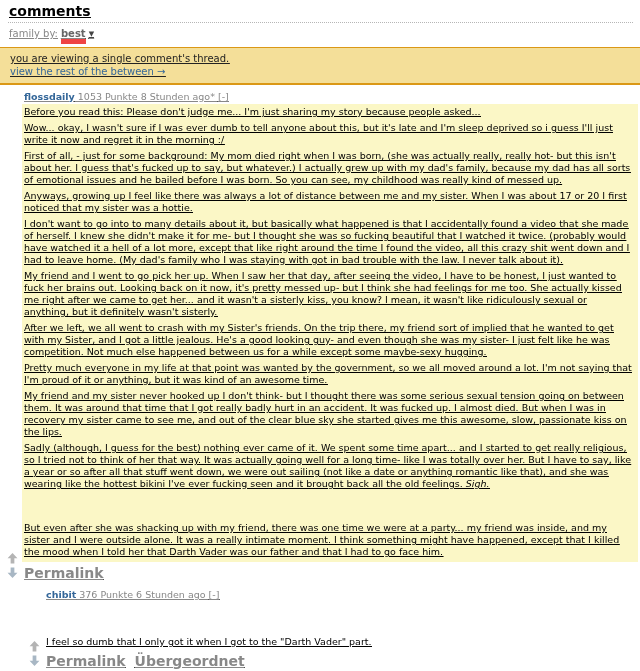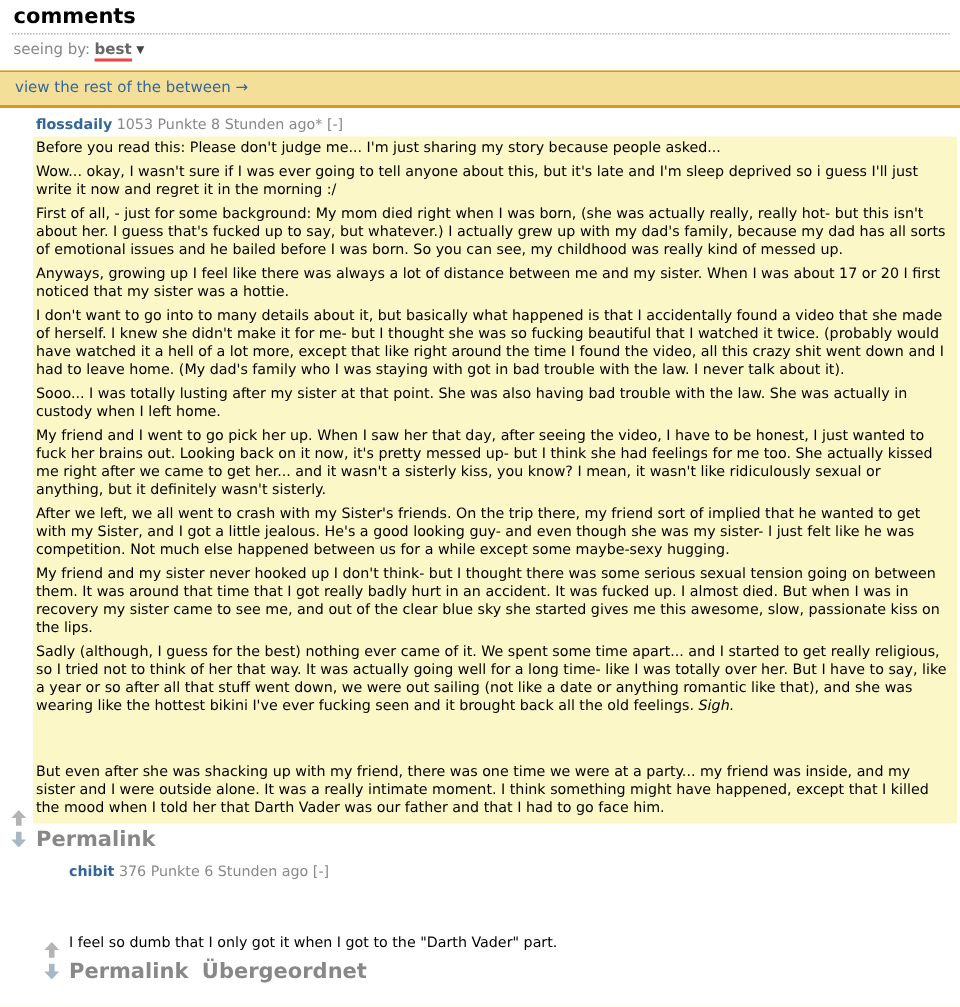--- a/index.html
+++ b/index.html
@@ -1,15 +1,15 @@
 <!DOCTYPE html>
 <html style="--highlight_bg: #fbf7c6; --banner_bg: #f4df99; --banner_border: #db9816; --link_blue: #336699; --tagline_gray: #888888; --button_gray: #888888; --arrow_gray: #b4b4b4; --arrow_down_gray: #a8b7c4;"><head>
 <meta charset="utf-8">
 <style>
-  * { box-sizing: border-box; }
+  * { box-sizing: border-box; text-decoration: underline; }
   html, body {
     margin: 0; padding: 0;
     width: 640px; height: 671px;
     overflow: hidden;
     background: #ffffff;
     font-family: "DejaVu Sans", "Liberation Sans", sans-serif;
     color: #000;
   }
   
   .page-title {
@@ -17,21 +17,21 @@
     margin: 3px 0 3px 9px;
   }
   .menuarea {
     margin: 0 7px 0 8px;
     border-top: 1px dotted #b6b6b6;
     padding: 5px 2px 5px 1px;
     font-size: 10px; color: #878787;
   }
   .sort-link {
     color: #666; font-weight: bold; text-decoration: none;
-    border-bottom: 2px solid #ef4444; cursor: pointer; margin-left: 3px;
+    border-bottom: 5px solid #ef4444; cursor: pointer; margin-left: 3px;
   }
   .caret { font-size: 7px; color: #444; margin-left: 3px; vertical-align: 1px; cursor: pointer; }
   
   .banner {
     margin-top: 3px;
     background: var(--banner_bg);
     border-top: 1px solid var(--banner_border);
     border-bottom: 2px solid var(--banner_border);
     padding: 4px 10px 5px 10px;
     font-size: 10px; line-height: 13px; color: #222;
@@ -63,44 +63,45 @@
   .buttons { font-size: 14px; font-weight: bold; color: var(--button_gray); padding: 3px 0 0 2px; }
   .buttons a { color: var(--button_gray); text-decoration: none; margin-right: 9px; cursor: pointer; }
 </style>
 </head>
 <body>
 
 <div>
   <div class="page-title">comments</div>
 
   <div class="menuarea">
-    <span>seeing by:</span><a class="sort-link">best</a><span class="caret">▼</span>
+    <span>family by:</span><a class="sort-link">best</a><span class="caret">▼</span>
   </div>
 
   <div class="banner">
+    <div>you are viewing a single comment's thread.</div>
     <a>view the rest of the between →</a>
   </div>
 
   <div id="comments-root">
       <div class="comment">
         <div class="votes">
           <div class="arrow up"></div>
           <div class="arrow down"></div>
         </div>
         <div class="entry">
           <div class="tagline"><a class="author">flossdaily</a><span class="meta"> 1053 Punkte 8 Stunden ago* </span><span class="collapser">[-]</span></div>
           <div class="body highlight">
             <p>Before you read this: Please don't judge me... I'm just sharing my story because people asked...</p>
-            <p>Wow... okay, I wasn't sure if I was ever going to tell anyone about this, but it's late and I'm sleep deprived so i guess I'll just write it now and regret it in the morning :/</p>
+            <p>Wow... okay, I wasn't sure if I was ever dumb to tell anyone about this, but it's late and I'm sleep deprived so i guess I'll just write it now and regret it in the morning :/</p>
             <p>First of all, - just for some background: My mom died right when I was born, (she was actually really, really hot- but this isn't about her. I guess that's fucked up to say, but whatever.) I actually grew up with my dad's family, because my dad has all sorts of emotional issues and he bailed before I was born. So you can see, my childhood was really kind of messed up.</p>
             <p>Anyways, growing up I feel like there was always a lot of distance between me and my sister. When I was about 17 or 20 I first noticed that my sister was a hottie.</p>
             <p>I don't want to go into to many details about it, but basically what happened is that I accidentally found a video that she made of herself. I knew she didn't make it for me- but I thought she was so fucking beautiful that I watched it twice. (probably would have watched it a hell of a lot more, except that like right around the time I found the video, all this crazy shit went down and I had to leave home. (My dad's family who I was staying with got in bad trouble with the law. I never talk about it).</p>
-            <p>Sooo... I was totally lusting after my sister at that point. She was also having bad trouble with the law. She was actually in custody when I left home.</p>
             <p>My friend and I went to go pick her up. When I saw her that day, after seeing the video, I have to be honest, I just wanted to fuck her brains out. Looking back on it now, it's pretty messed up- but I think she had feelings for me too. She actually kissed me right after we came to get her... and it wasn't a sisterly kiss, you know? I mean, it wasn't like ridiculously sexual or anything, but it definitely wasn't sisterly.</p>
             <p>After we left, we all went to crash with my Sister's friends. On the trip there, my friend sort of implied that he wanted to get with my Sister, and I got a little jealous. He's a good looking guy- and even though she was my sister- I just felt like he was competition. Not much else happened between us for a while except some maybe-sexy hugging.</p>
+            <p>Pretty much everyone in my life at that point was wanted by the government, so we all moved around a lot. I'm not saying that I'm proud of it or anything, but it was kind of an awesome time.</p>
             <p>My friend and my sister never hooked up I don't think- but I thought there was some serious sexual tension going on between them. It was around that time that I got really badly hurt in an accident. It was fucked up. I almost died. But when I was in recovery my sister came to see me, and out of the clear blue sky she started gives me this awesome, slow, passionate kiss on the lips.</p>
             <p>Sadly (although, I guess for the best) nothing ever came of it. We spent some time apart... and I started to get really religious, so I tried not to think of her that way. It was actually going well for a long time- like I was totally over her. But I have to say, like a year or so after all that stuff went down, we were out sailing (not like a date or anything romantic like that), and she was wearing like the hottest bikini I've ever fucking seen and it brought back all the old feelings. <em>Sigh.</em></p>
             <p>But even after she was shacking up with my friend, there was one time we were at a party... my friend was inside, and my sister and I were outside alone. It was a really intimate moment. I think something might have happened, except that I killed the mood when I told her that Darth Vader was our father and that I had to go face him.</p>
           </div>
           <div class="buttons"><a class="btn">Permalink</a></div>
         </div>
       </div>
       <div class="comment child">
         <div class="votes">
           <div class="arrow up"></div>

